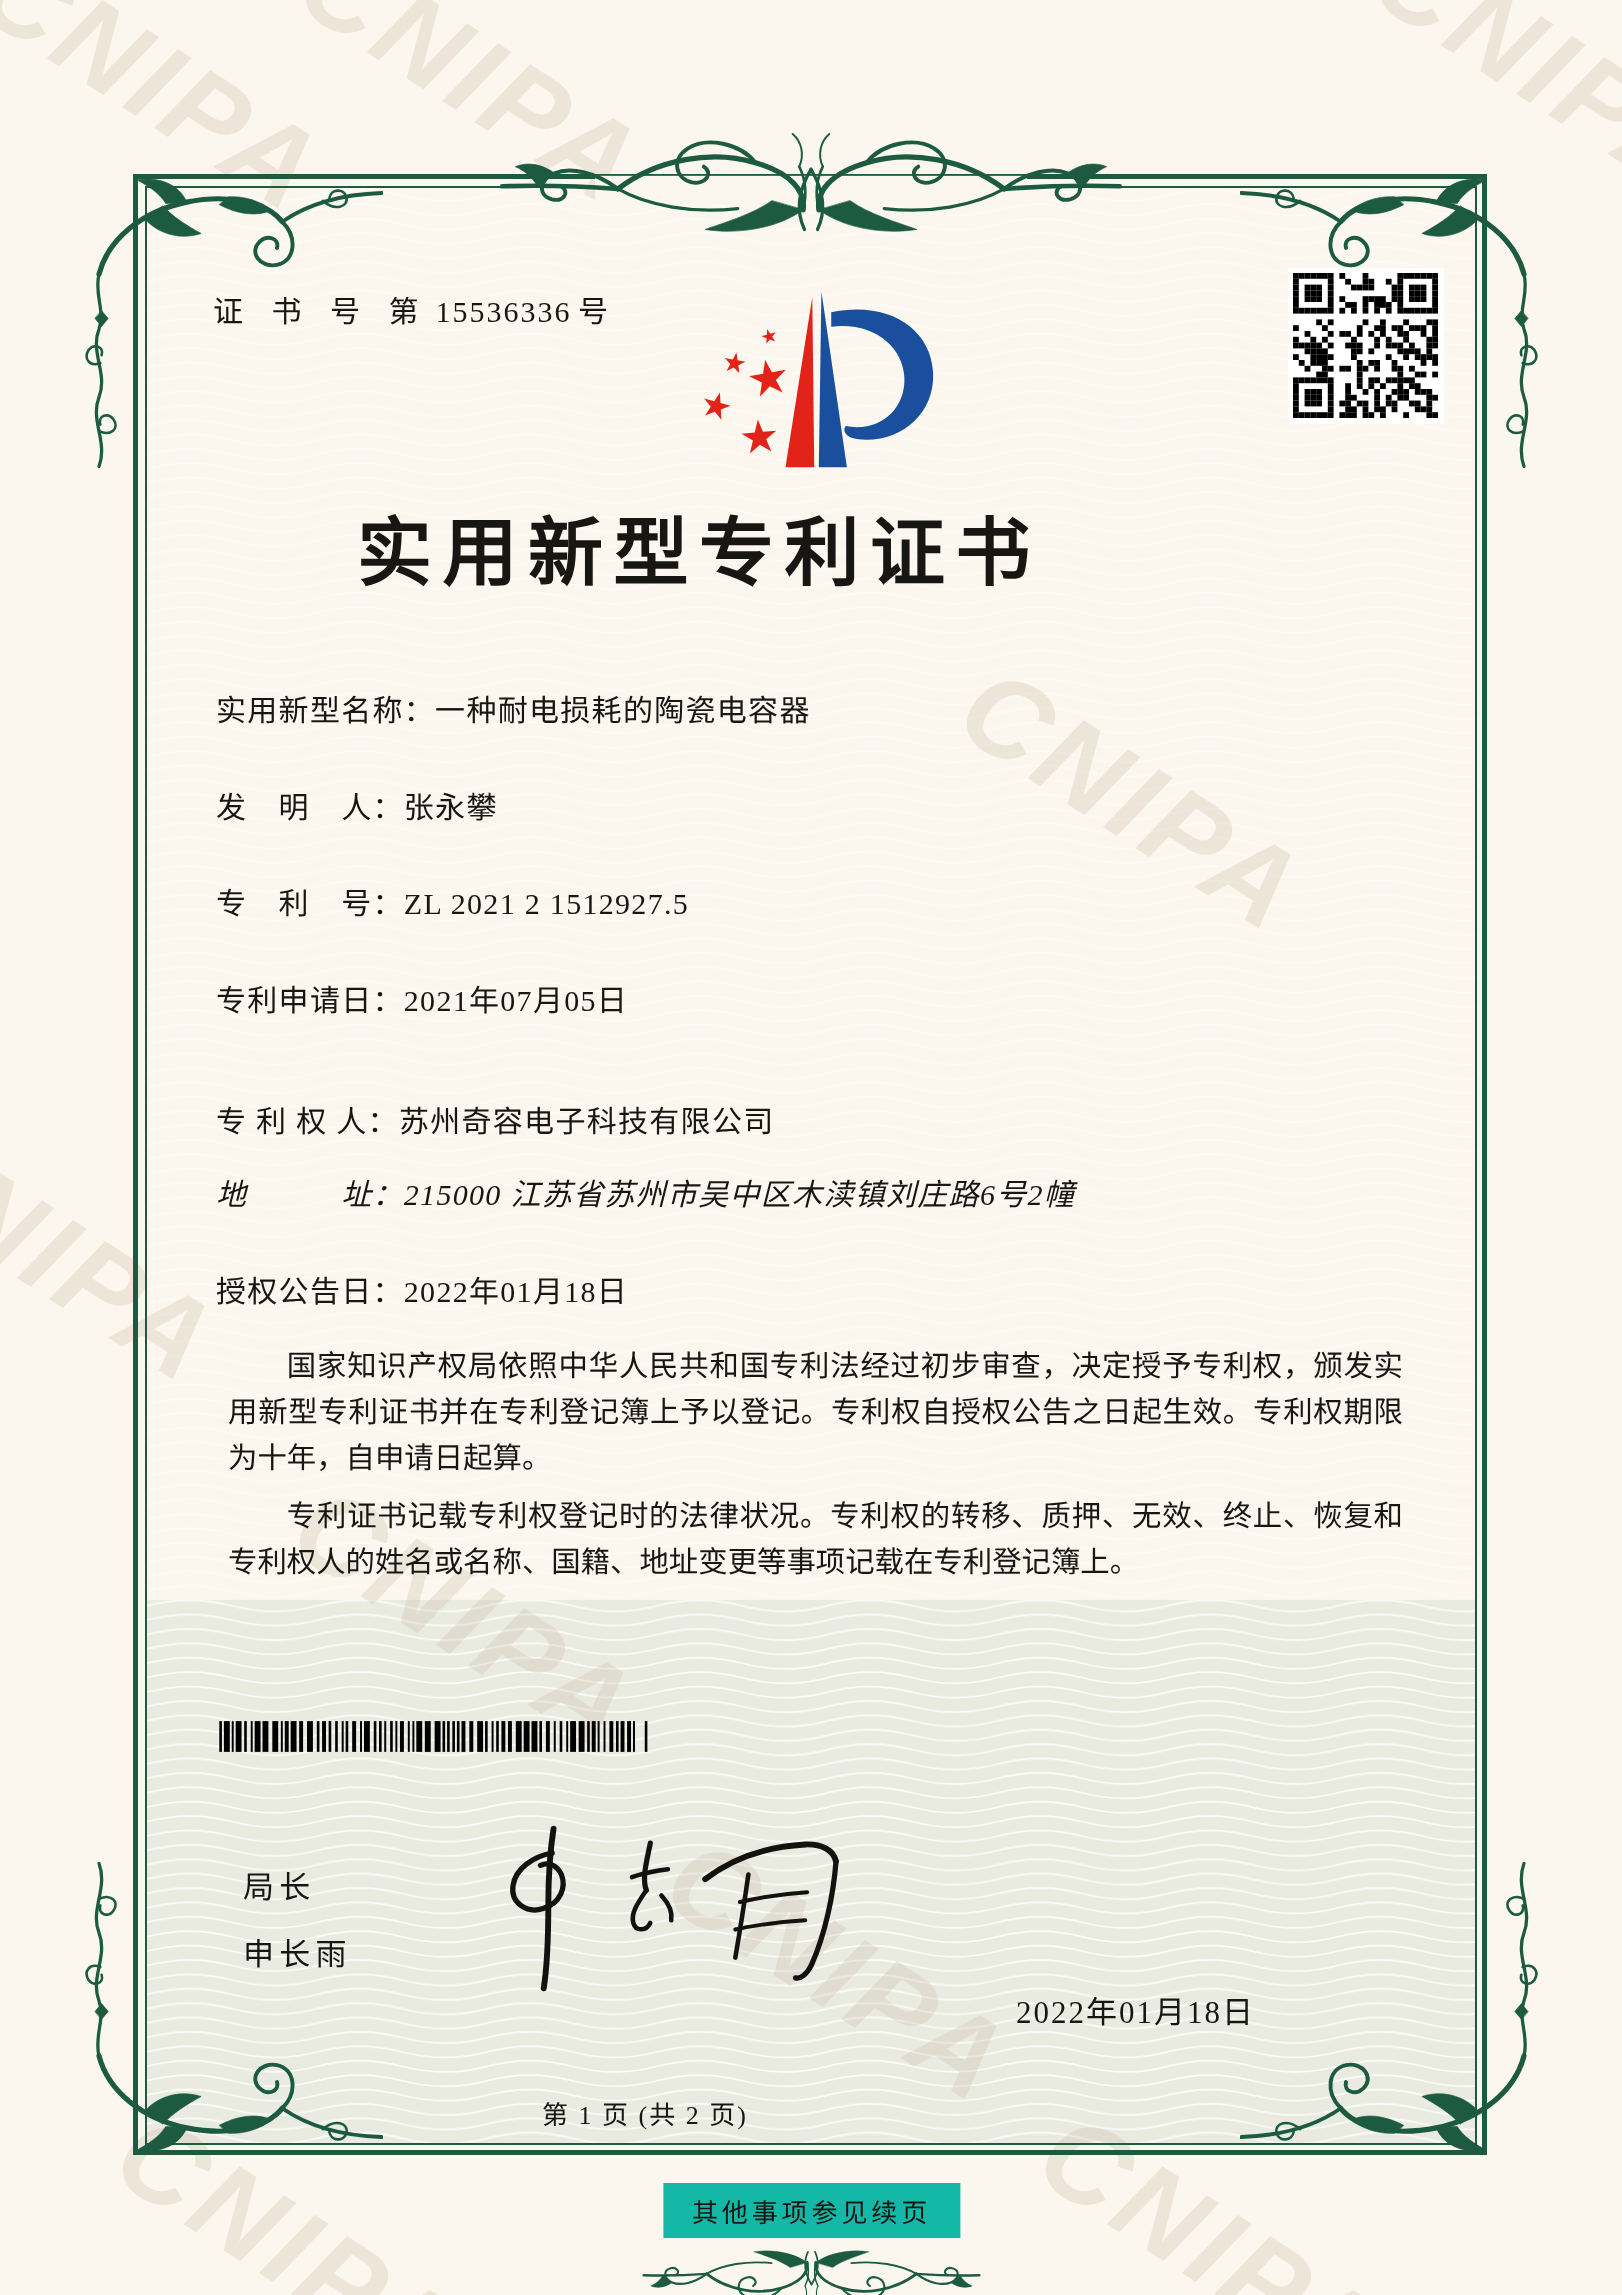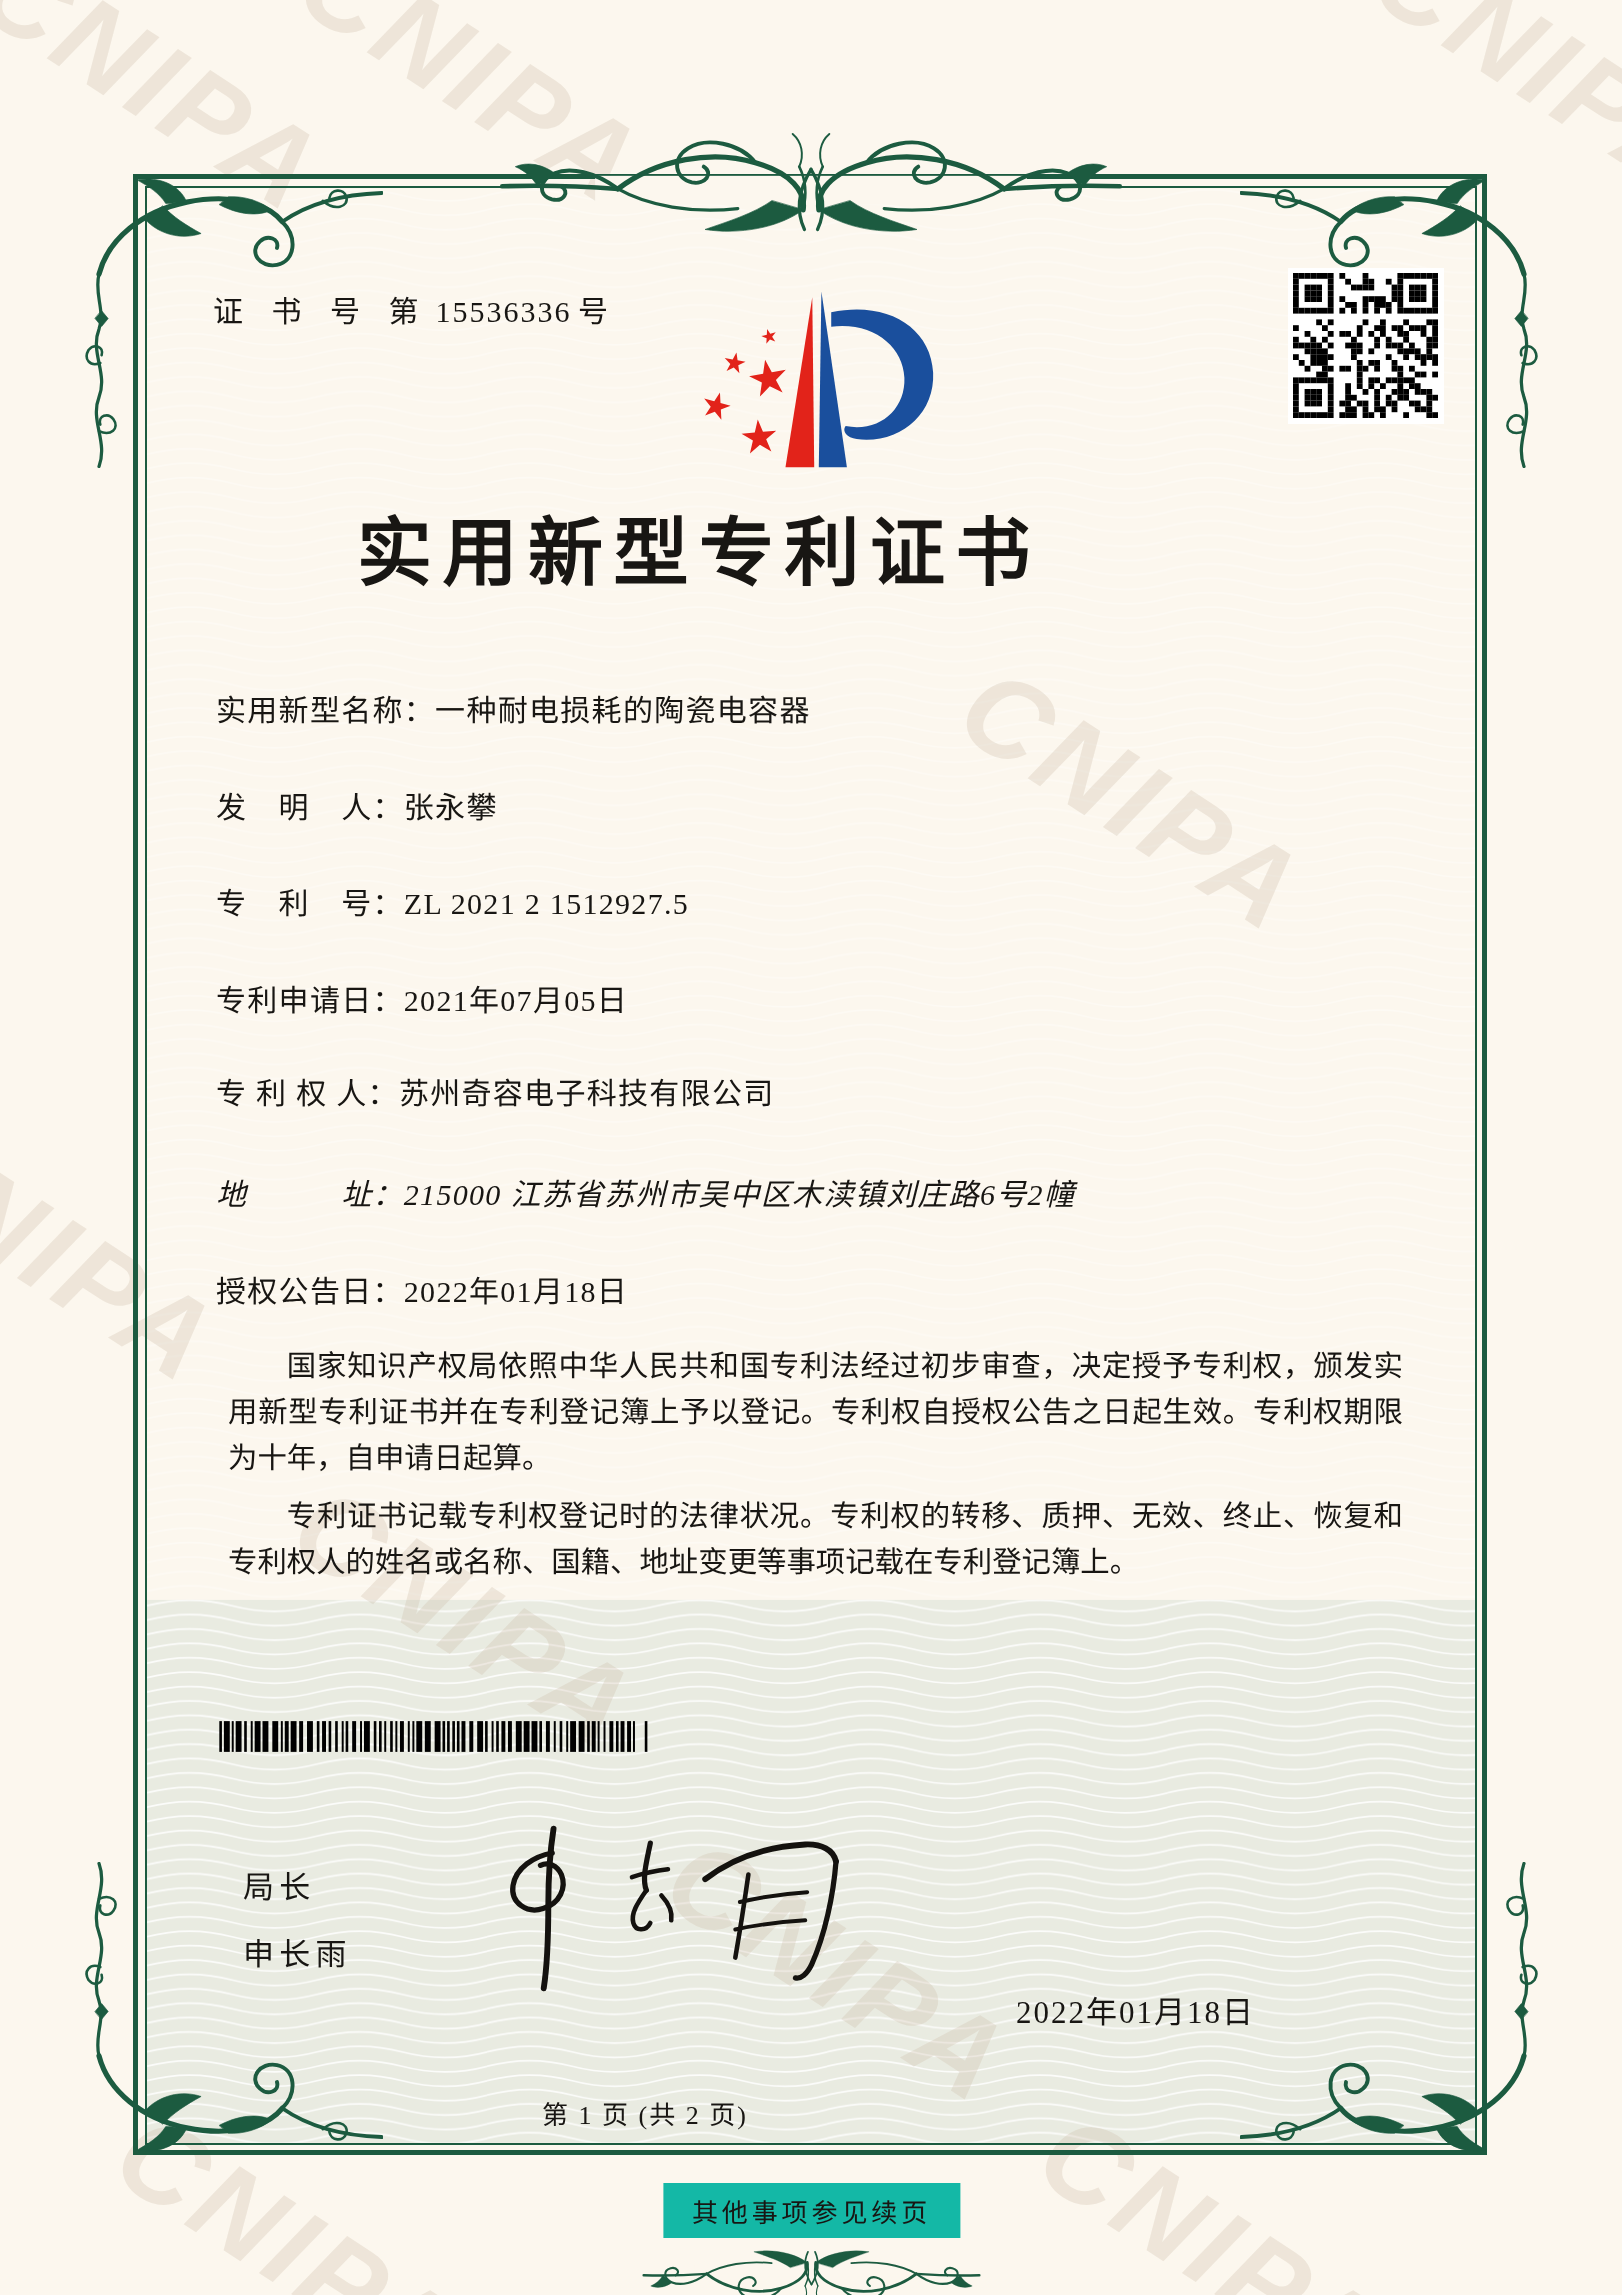--- a/index.html
+++ b/index.html
@@ -477,21 +477,21 @@
 </div>
 <div class="abs field" style="top:783px;">
   <span class="lab">发　明　人：</span><span class="val">张永攀</span>
 </div>
 <div class="abs field" style="top:879px;">
   <span class="lab">专　利　号：</span><span class="val">ZL 2021 2 1512927.5</span>
 </div>
 <div class="abs field" style="top:976px;">
   <span class="lab">专利申请日：</span><span class="val">2021年07月05日</span>
 </div>
-<div class="abs field" style="top:1069px;text-align:center;">
+<div class="abs field" style="top:1097px;text-align:center;">
   <span class="lab">专 利 权 人：</span><span class="val">苏州奇容电子科技有限公司</span>
 </div>
 <div class="abs field" style="top:1170px;font-style:italic;">
   <span class="lab">地　　　址：</span><span class="val">215000 江苏省苏州市吴中区木渎镇刘庄路6号2幢</span>
 </div>
 <div class="abs field" style="top:1267px;width:1263px;">
   <span class="lab">授权公告日：</span><span class="val">2022年01月18日</span>
 </div>
 
 <div class="abs paras">

